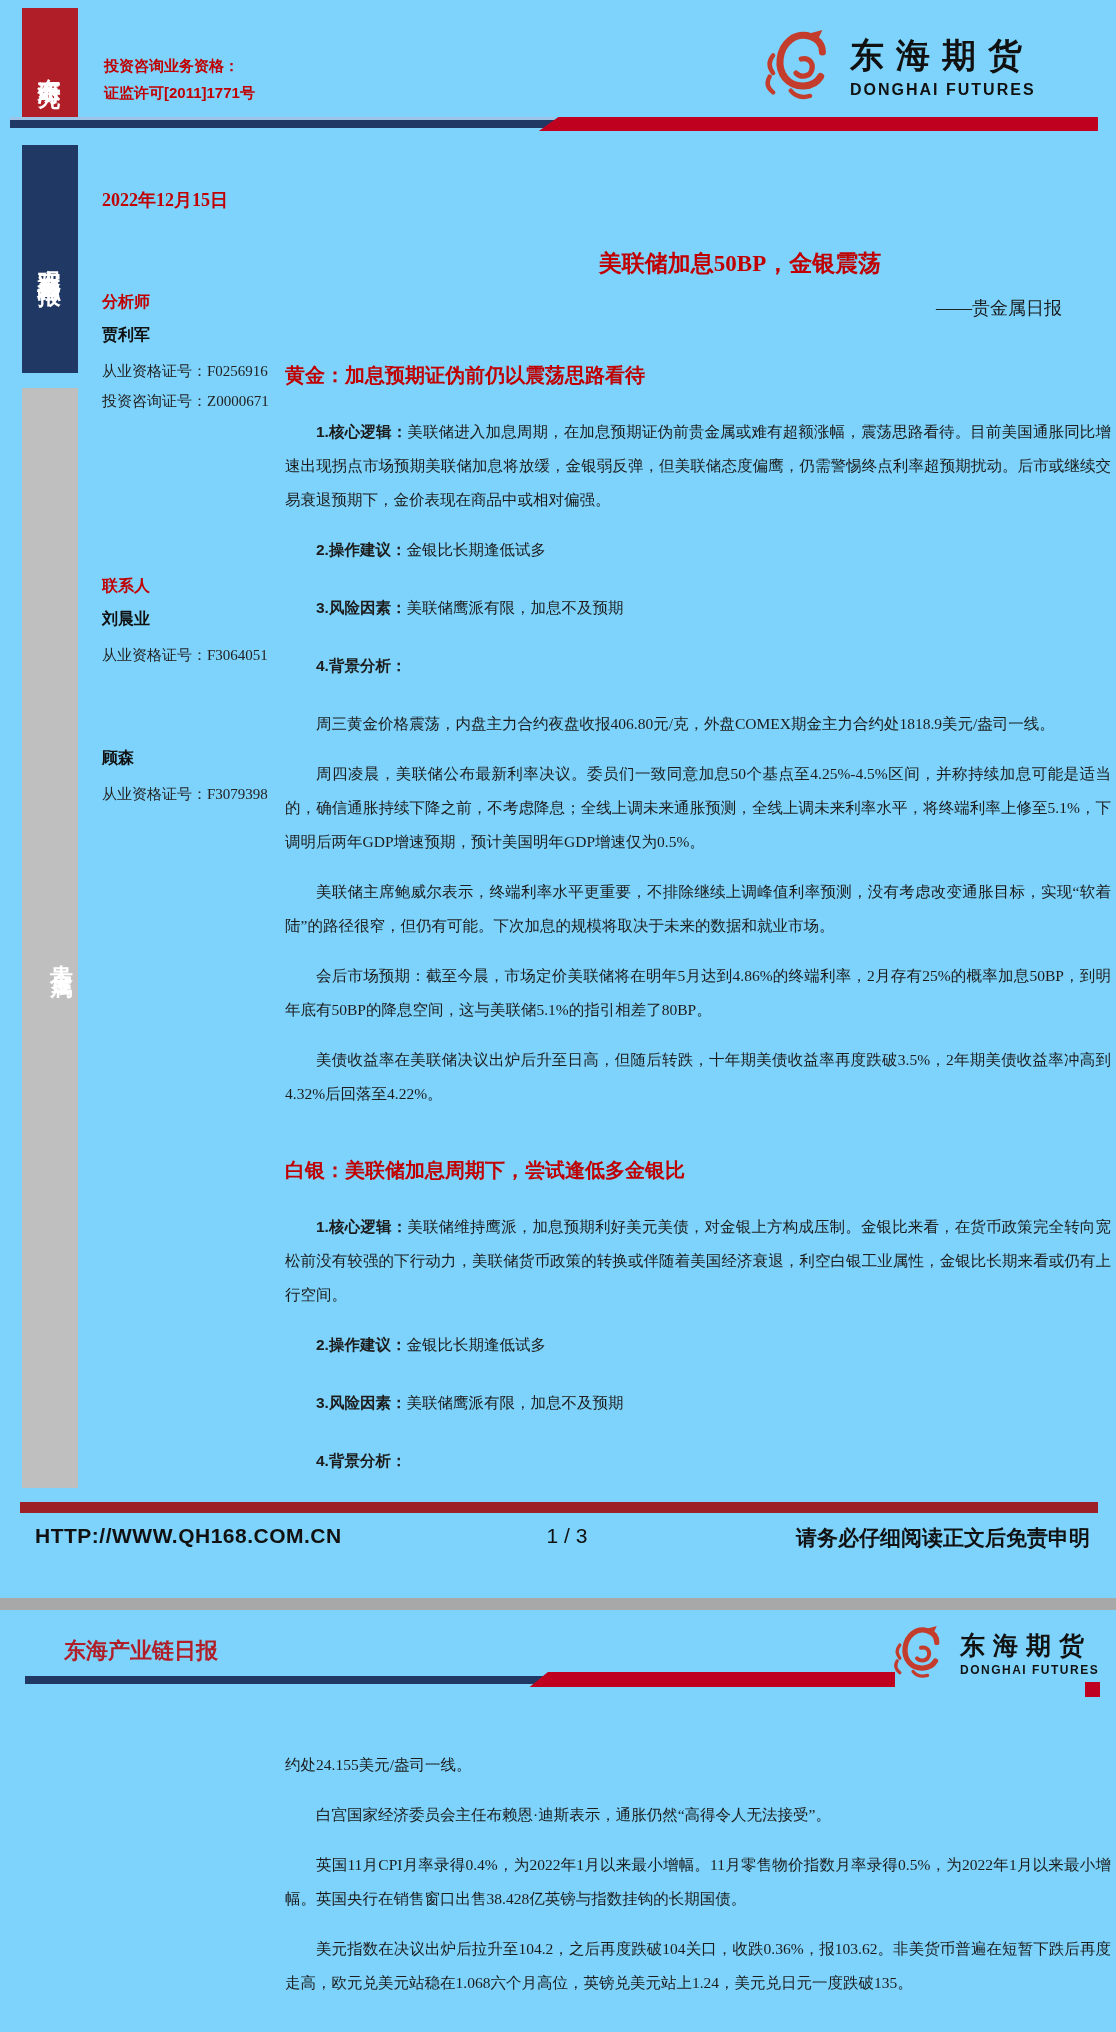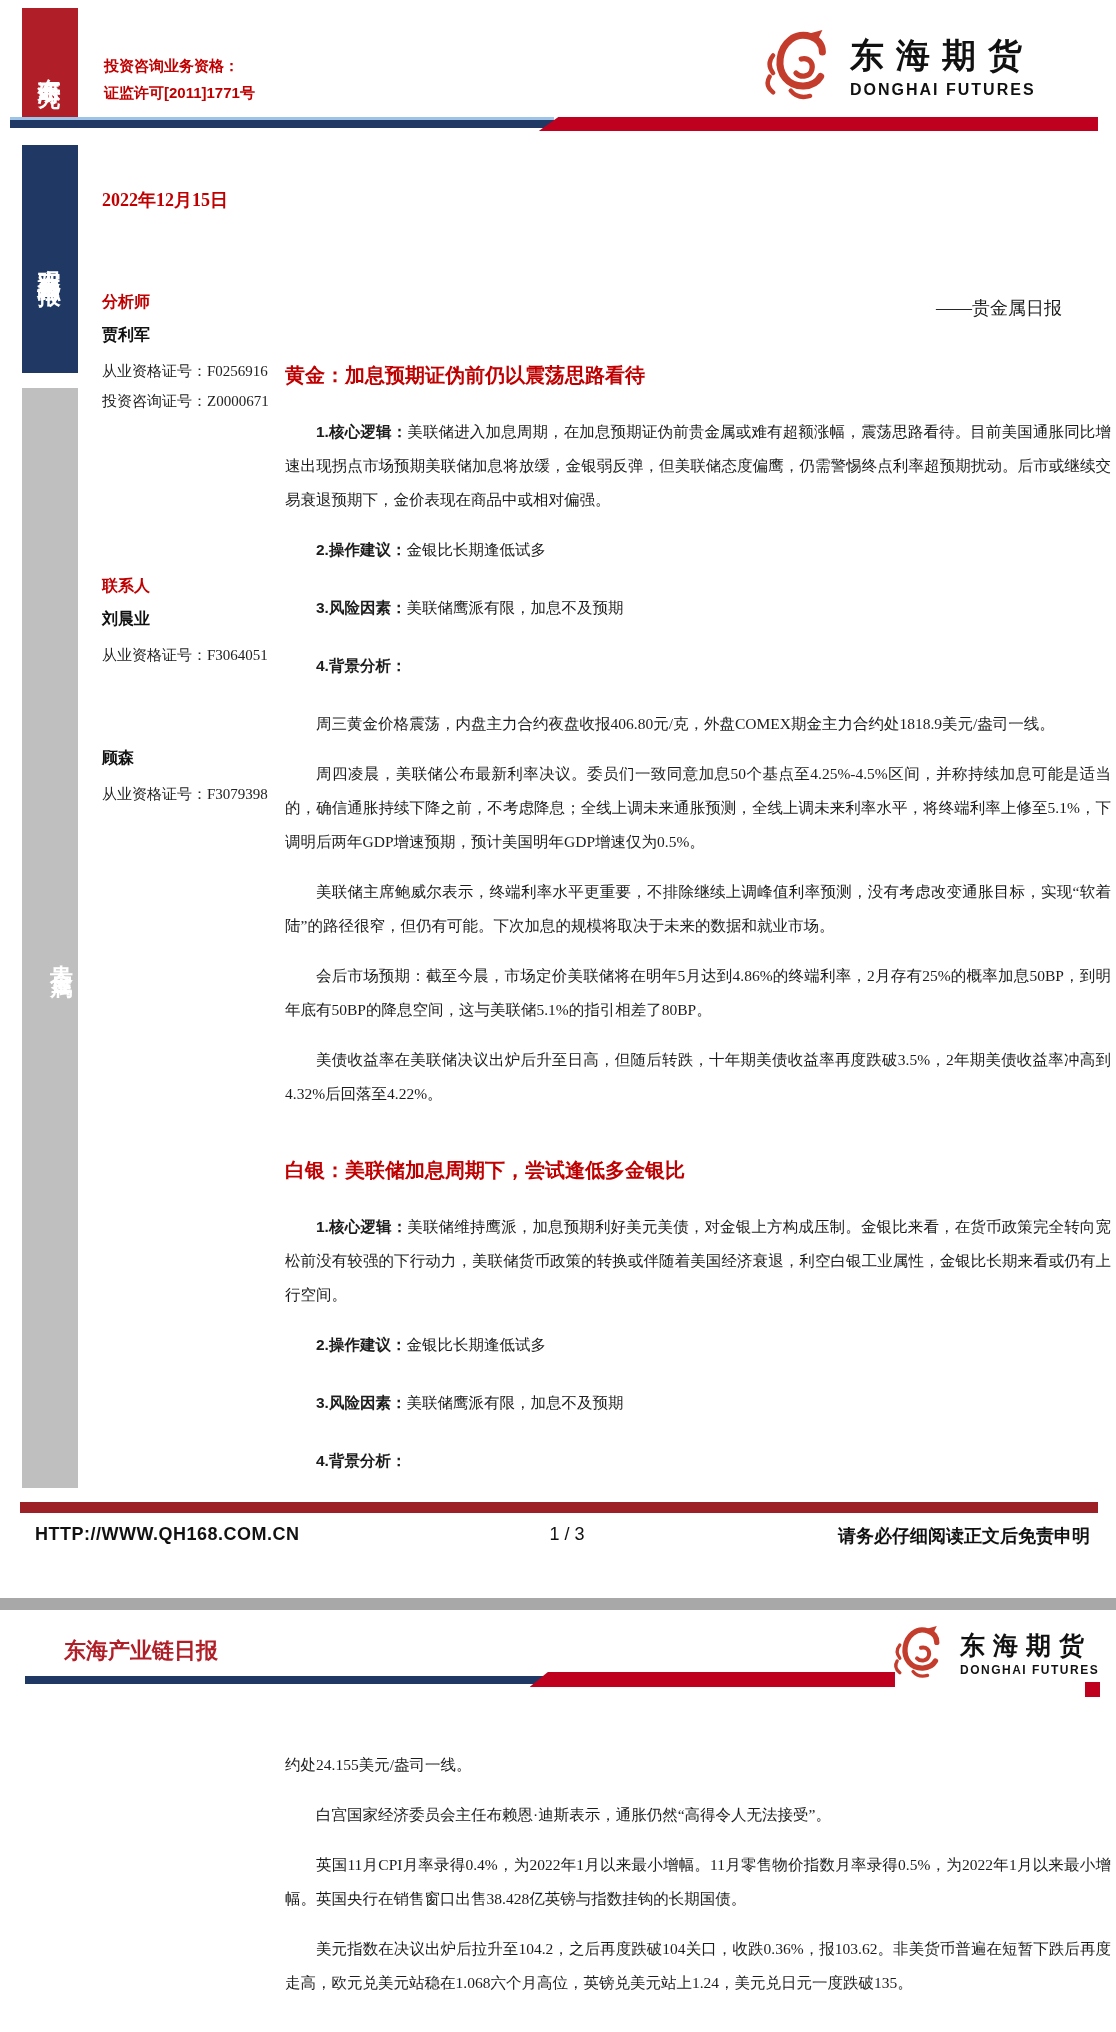--- a/index.html
+++ b/index.html
@@ -1,18 +1,18 @@
 <!DOCTYPE html>
 <html><head>
 <meta charset="utf-8">
 <style>
   * { margin:0; padding:0; box-sizing:border-box; }
   html,body { background:#e9e9e9; }
   .canvas {
-    position:relative; width:1116px; height:2032px; background:#ffffff;
+    position:relative; width:1116px; height:2032px; background:#7dd3fc;
     font-family:"Liberation Serif","DejaVu Serif",serif; color:#1c1c1c;
     margin:0 auto; overflow:hidden;
   }
 
   
   .brand-banner {
     position:absolute; left:22px; top:8px; width:56px; height:112px;
     background:#b01f28; color:#fff; writing-mode:vertical-rl;
     font-family:"Liberation Sans",sans-serif; font-weight:bold; font-size:23px;
     letter-spacing:2px; display:flex; align-items:center; justify-content:center;
@@ -75,21 +75,21 @@
   .section-heading.silver { margin-top:46px; }
   .para { font-size:15.5px; line-height:34px; text-align:justify; text-indent:2em;
           color:#1c1c1c; margin:0 0 16px; }
   .para .lead { font-weight:bold; font-family:Liberation Sans, sans-serif; }
   .para.item { margin-bottom:24px; }
   .para.no-indent { text-indent:0; }
 
   
   .footer-bar { position:absolute; left:20px; top:1502px; width:1078px; height:11px; background:#9c2026; }
   .footer-row { position:absolute; left:20px; top:1524px; width:1078px; height:24px;
-                font-family:"Liberation Sans",sans-serif; font-size:18px; color:#111; }
+                font-family:"Liberation Sans",sans-serif; font-size:21px; color:#111; }
   .footer-url { position:absolute; left:15px; font-weight:bold; letter-spacing:0.5px; }
   .footer-page { position:absolute; left:8px; width:100%; text-align:center; }
   .footer-disclaimer { position:absolute; right:8px; font-weight:bold; }
 
   
   .page-sep { position:absolute; left:0; top:1598px; width:1116px; height:12px; background:#a8a8a8; }
 
   
   .p2-title { position:absolute; left:64px; top:1636px; color:#b01f28; font-weight:bold;
               font-size:22px; font-family:"Liberation Sans",sans-serif; }
@@ -135,20 +135,21 @@
   <div class="divider1">
     <div class="lightblue"></div>
     <div class="blue"></div>
     <div class="red"></div>
   </div>
 
   <div class="tab-blue">宏观金融日报</div>
   <div class="tab-gray">贵金属</div>
 
   <div class="report-date">2022年12月15日</div>
+  <div class="report-title">美联储加息50BP，金银震荡</div>
   <div class="report-subtitle">——贵金属日报</div>
 
   <div class="info-col">
     <div>
       <div class="info-label">分析师</div>
       <div class="info-name">贾利军</div>
       <div class="info-cert">从业资格证号：F0256916</div>
       <div class="info-cert">投资咨询证号：Z0000671</div>
     </div>
     <div class="contacts-block">

